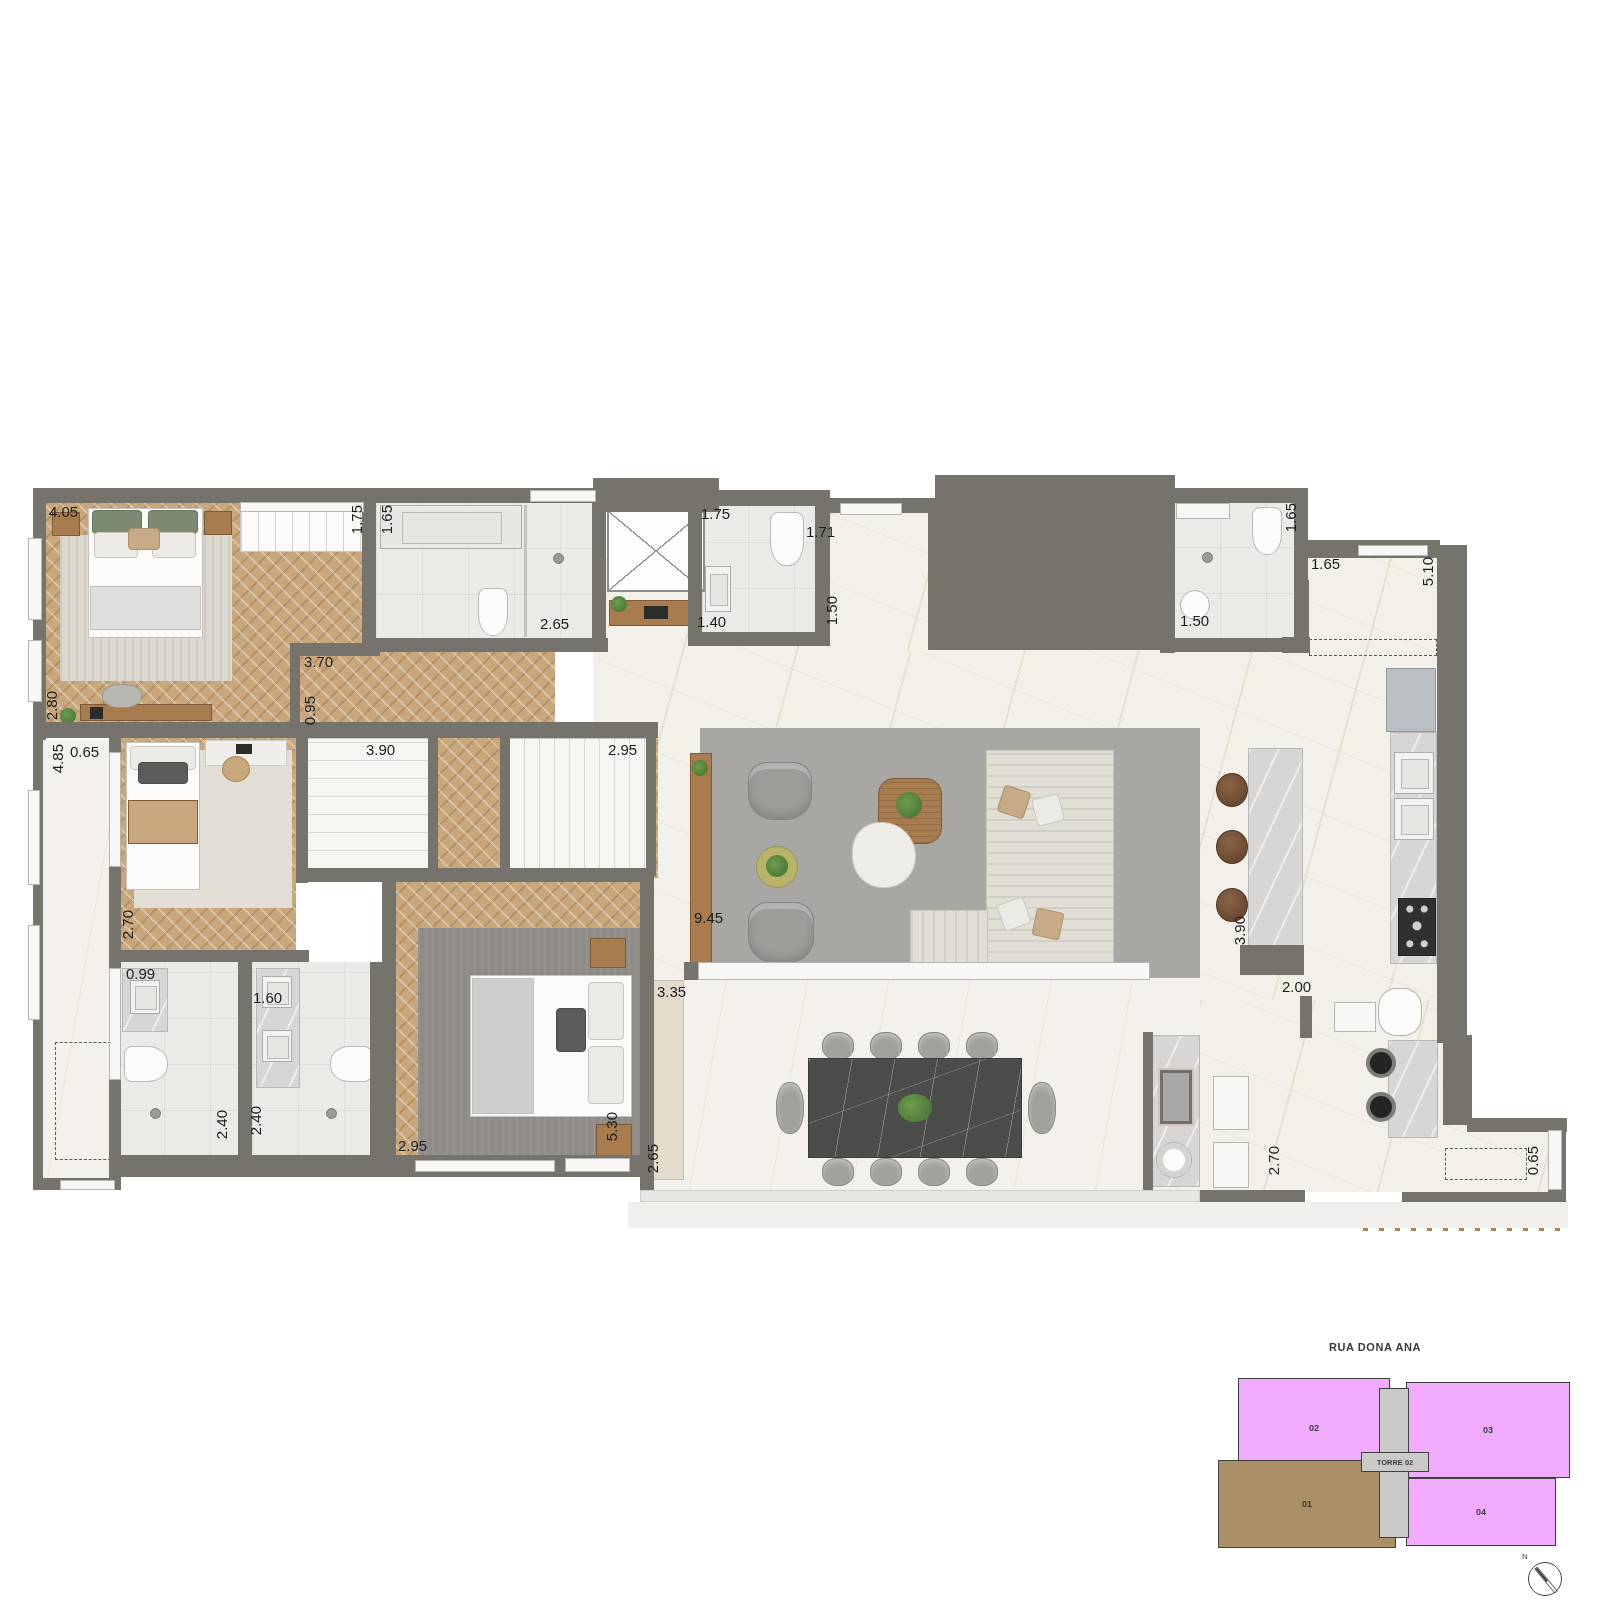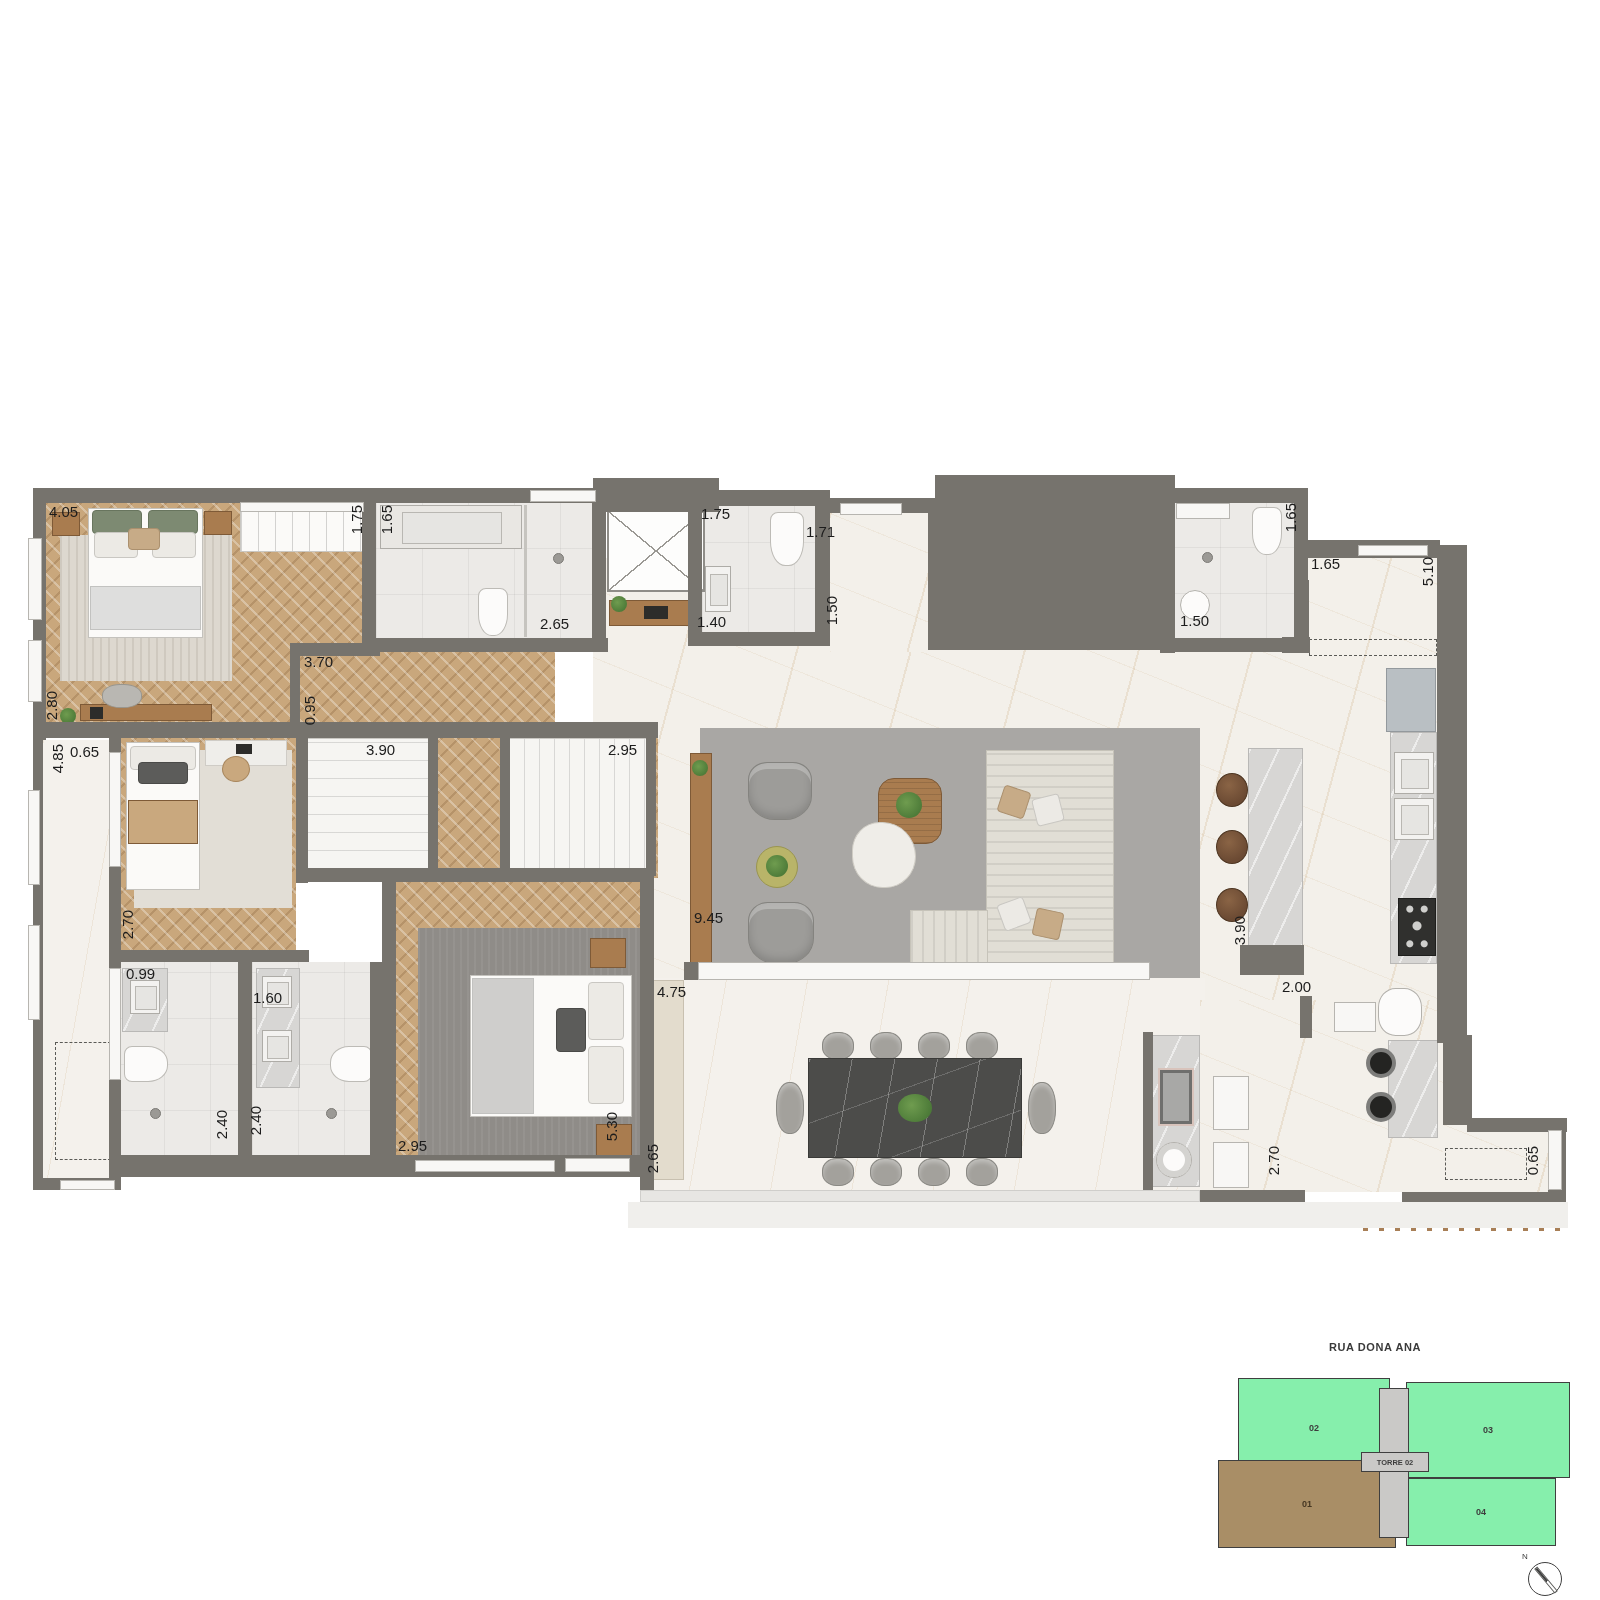--- a/index.html
+++ b/index.html
@@ -82,21 +82,21 @@
   .tvbox{background:#2c2c2a;}
   .chaircirc{background:#b9b7b2;border:1px solid #98968f;border-radius:50%;}
   .beigestrip{background:var(--beige);border:1px solid #c8c0b0;}
   .brise{background-image:repeating-linear-gradient(90deg, #a87f57 0 5px, transparent 5px 16px);}
   
   .dim{position:absolute;color:var(--label);font-size:15px;line-height:1;white-space:nowrap;
        font-family:"Liberation Sans",sans-serif;}
   .dim.v{writing-mode:vertical-rl;transform:rotate(180deg);}
   
   .kp-street{position:absolute;font-size:11px;font-weight:bold;letter-spacing:.6px;color:#3a3a3a;text-align:center;}
-  .kp-unit{position:absolute;background:#86efac;border:1px solid #3f3f3f;box-sizing:border-box;
+  .kp-unit{position:absolute;background:#f0abfc;border:1px solid #3f3f3f;box-sizing:border-box;
            display:flex;align-items:center;justify-content:center;font-size:9px;font-weight:bold;color:#3d3d3d;}
   .kp-unit.hl{background:var(--kpbrown);border-color:#3f3f3f;color:#463723;align-items:center;}
   .kp-torre{position:absolute;background:var(--kpgray);border:1px solid #3f3f3f;box-sizing:border-box;}
   .kp-torre.band{display:flex;align-items:center;justify-content:center;font-size:7.5px;font-weight:bold;color:#3d3d3d;}
   .compass{position:absolute;border:1.5px solid #3f3f3f;border-radius:50%;background:#fff;box-sizing:border-box;}
   .needle{position:absolute;width:2px;background:linear-gradient(to bottom,#3f3f3f 55%,#fff 55%);border:.5px solid #5a5a58;}
   .nlabel{position:absolute;font-size:8px;color:#3f3f3f;}
 </style>
 </head>
 <body>
@@ -138,21 +138,21 @@
       <span class="dim" style="left: 366px; top: 742px;">3.90</span>
       <span class="dim" style="left: 608px; top: 742px;">2.95</span>
       <span class="dim v" style="left: 120px; top: 910px;">2.70</span>
       <span class="dim" style="left: 126px; top: 966px;">0.99</span>
       <span class="dim" style="left: 253px; top: 966px; margin-top: 24px;">1.60</span>
       <span class="dim v" style="left: 214px; top: 1110px;">2.40</span>
       <span class="dim v" style="left: 248px; top: 1106px;">2.40</span>
       <span class="dim" style="left: 398px; top: 1138px;">2.95</span>
       <span class="dim v" style="left: 604px; top: 1112px;">5.30</span>
       <span class="dim v" style="left: 645px; top: 1144px;">2.65</span>
-      <span class="dim" style="left: 657px; top: 984px;">4.75</span>
+      <span class="dim" style="left: 657px; top: 984px;">3.35</span>
       <span class="dim" style="left: 701px; top: 506px;">1.75</span>
       <span class="dim" style="left: 697px; top: 614px;">1.40</span>
       <span class="dim" style="left: 806px; top: 524px;">1.71</span>
       <span class="dim v" style="left: 824px; top: 596px;">1.50</span>
       <span class="dim v" style="left: 1283px; top: 503px;">1.65</span>
       <span class="dim" style="left: 1180px; top: 613px;">1.50</span>
       <span class="dim" style="left: 1311px; top: 556px;">1.65</span>
       <span class="dim v" style="left: 1420px; top: 557px;">5.10</span>
       <span class="dim" style="left: 694px; top: 910px;">9.45</span>
       <span class="dim v" style="left: 1232px; top: 916px;">3.90</span>

